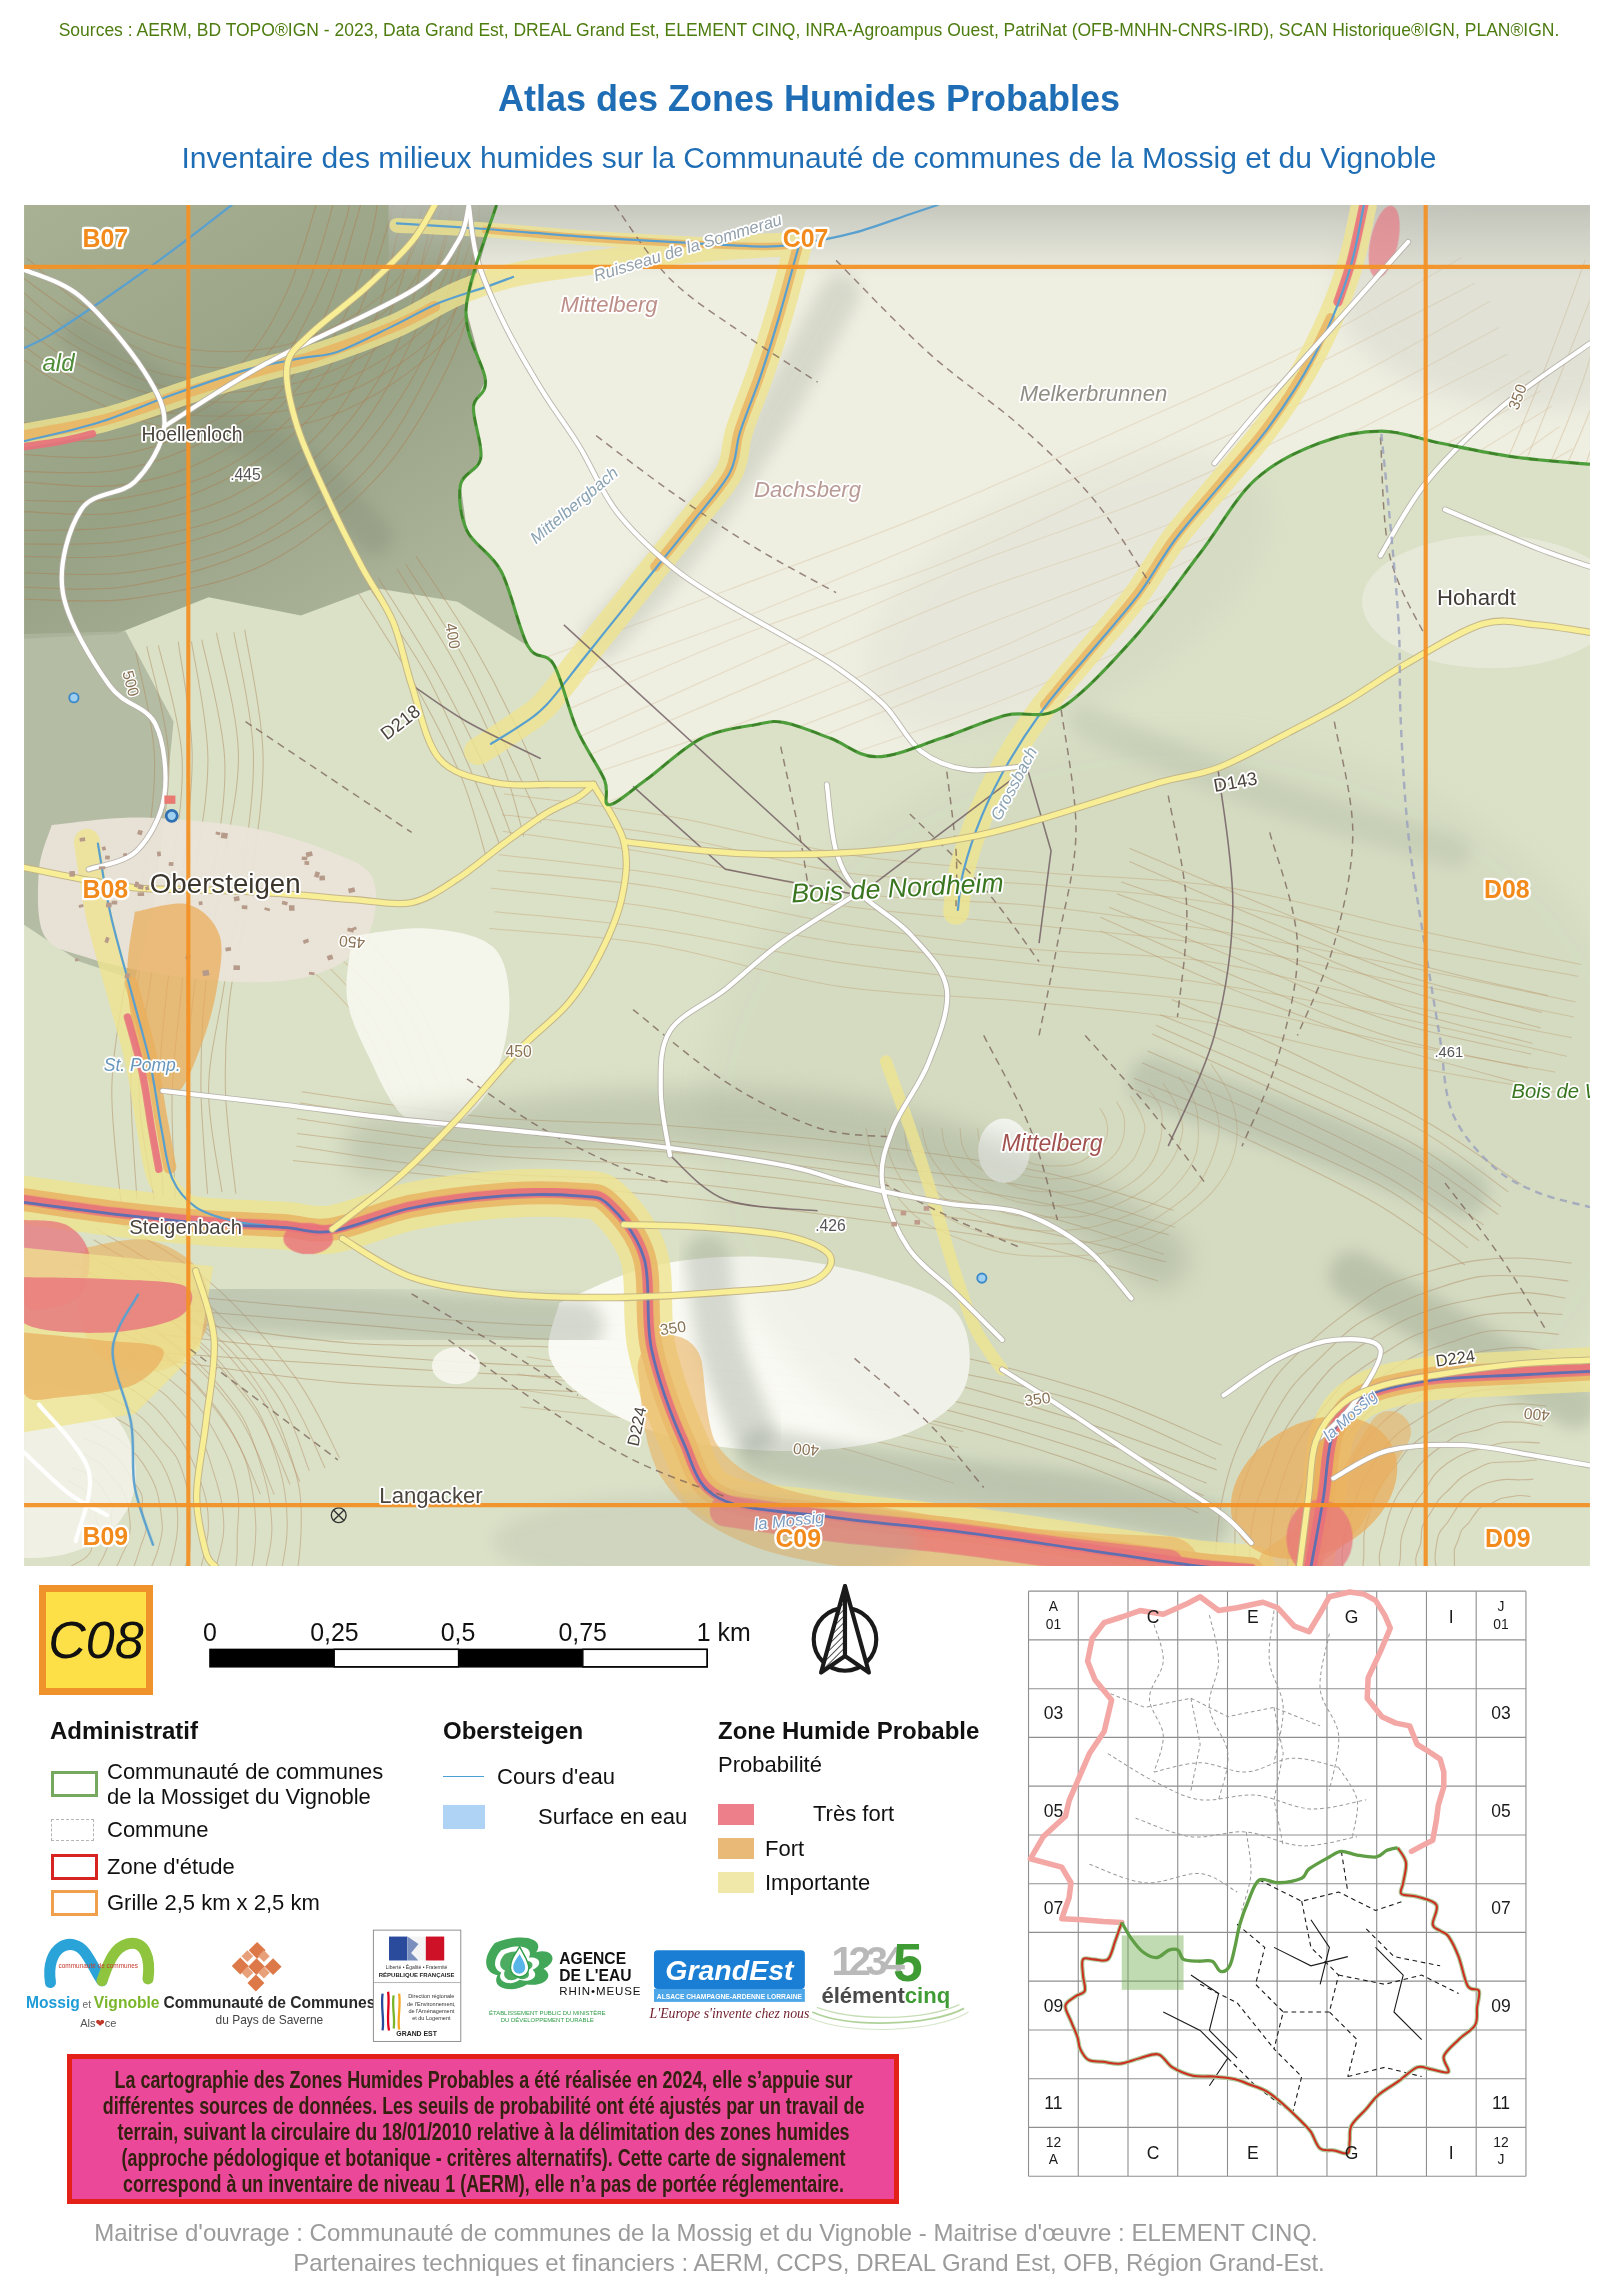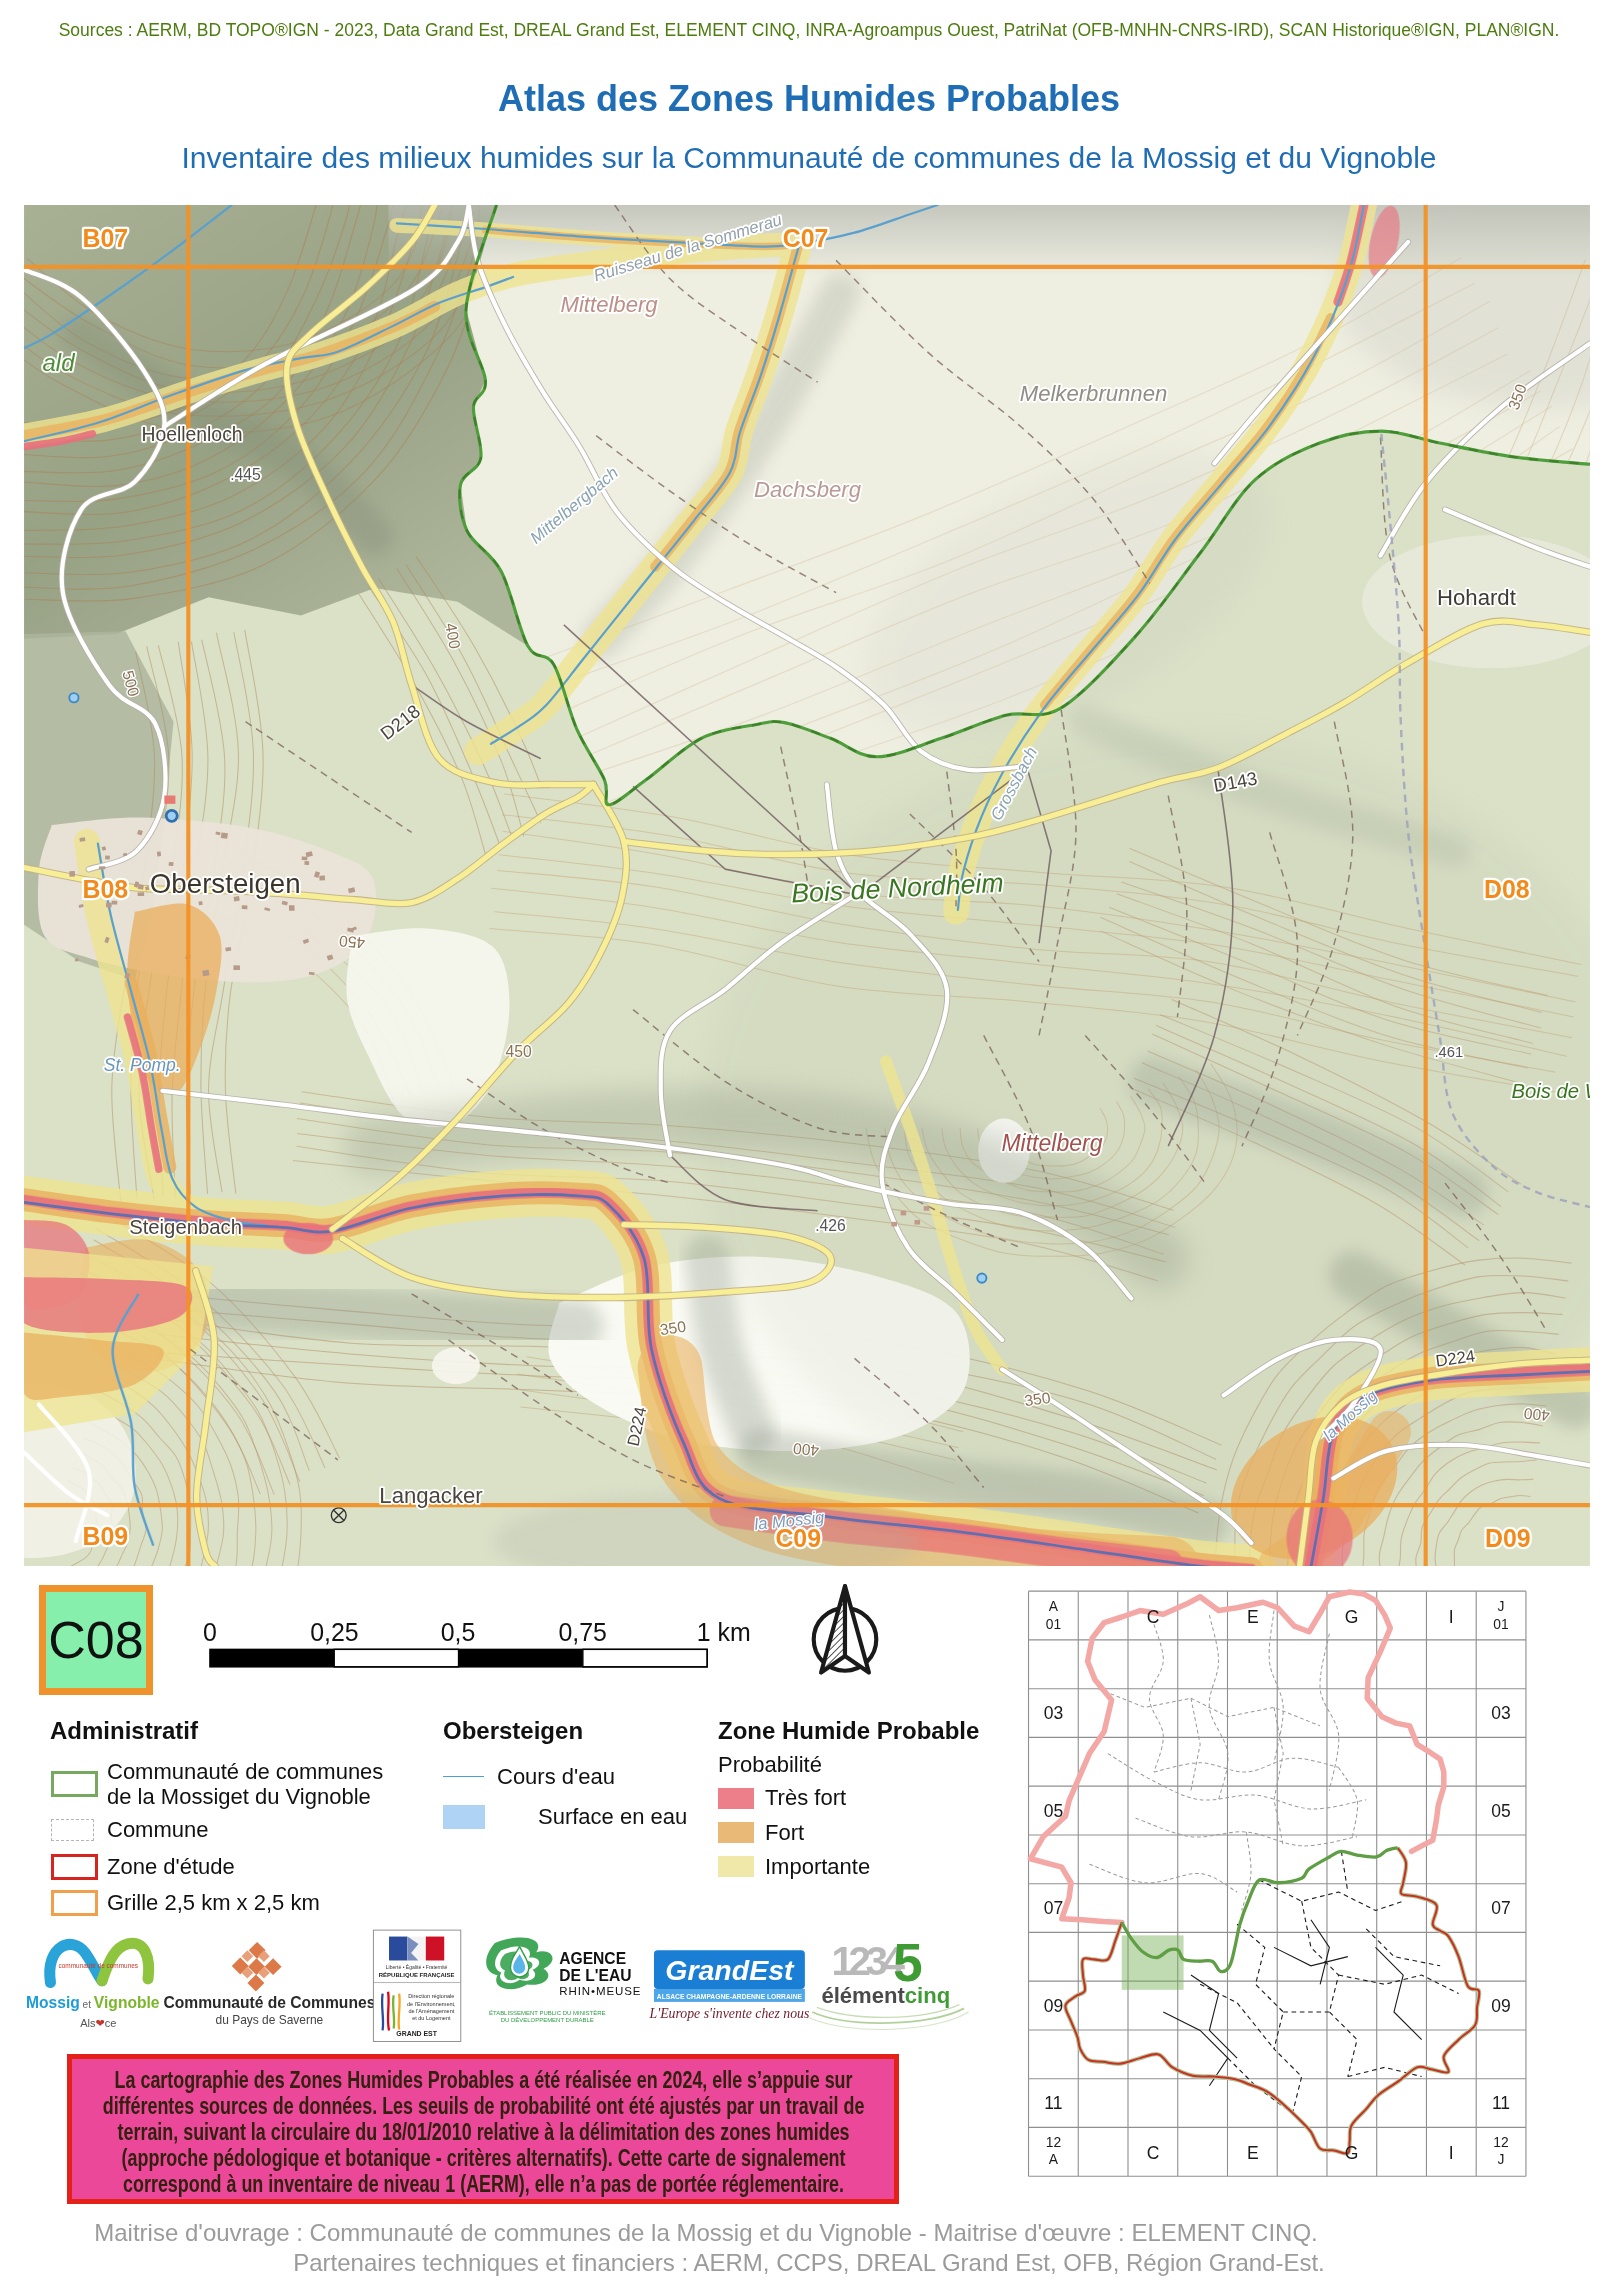--- a/index.html
+++ b/index.html
@@ -536,21 +536,21 @@
       <text x="536" y="923" style="font-size:17px;" fill="#8a7355" text-anchor="middle" stroke="#ffffff" stroke-width="3" paint-order="stroke" stroke-linejoin="round">450</text>
       <text x="848" y="1343" style="font-size:17px;" fill="#8a7355" text-anchor="middle" stroke="#ffffff" stroke-width="3" paint-order="stroke" stroke-linejoin="round" transform="rotate(185 848 1343)">400</text>
       <text x="704" y="1223" style="font-size:17px;" fill="#8a7355" text-anchor="middle" stroke="#ffffff" stroke-width="3" paint-order="stroke" stroke-linejoin="round" transform="rotate(-8 704 1223)">350</text>
       <text x="110" y="520" style="font-size:17px;" fill="#8a7355" text-anchor="middle" stroke="#ffffff" stroke-width="3" paint-order="stroke" stroke-linejoin="round" transform="rotate(75 110 520)">500</text>
       <text x="1099" y="1300" style="font-size:17px;" fill="#8a7355" text-anchor="middle" stroke="#ffffff" stroke-width="3" paint-order="stroke" stroke-linejoin="round" transform="rotate(-8 1099 1300)">350</text>
       <text x="1640" y="1305" style="font-size:17px;" fill="#8a7355" text-anchor="middle" stroke="#ffffff" stroke-width="3" paint-order="stroke" stroke-linejoin="round" transform="rotate(185 1640 1305)">400</text>
       <text x="1624" y="210" style="font-size:17px;" fill="#8a7355" text-anchor="middle" stroke="#ffffff" stroke-width="3" paint-order="stroke" stroke-linejoin="round" transform="rotate(-70 1624 210)">350</text>
 </g>
 </svg>
 
-<div class="abs" style="left:39px;top:1585px;width:100px;height:96px;border:7.4px solid #f0922b;background:#86efac;text-align:center;line-height:96px;font-size:52px;color:#111;">C08</div>
+<div class="abs" style="left:39px;top:1585px;width:100px;height:96px;border:7.4px solid #f0922b;background:#fde047;text-align:center;line-height:96px;font-size:52px;color:#111;font-style:italic;">C08</div>
 <svg class="abs" style="left:185px;top:1615px" width="572" height="65" viewBox="0 0 620 70">
 
 <g font-family="Liberation Sans, sans-serif" font-size="27" fill="#111">
 <text x="27" y="28" text-anchor="middle">0</text>
 <text x="162" y="28" text-anchor="middle">0,25</text>
 <text x="296" y="28" text-anchor="middle">0,5</text>
 <text x="431" y="28" text-anchor="middle">0,75</text>
 <text x="584" y="28" text-anchor="middle">1 km</text>
 </g>
 <rect x="27" y="37" width="134.75" height="19" fill="#000"></rect>
@@ -614,21 +614,21 @@
     </div>
 <div style="margin-top:14.8px;display:flex;align-items:center;gap:42px;">
       <div style="width:42px;height:24px;background:#aed3f5;"></div>
       <div style="margin-left:11px;font-size:22px;color:#111;">Surface en eau</div>
     </div>
 </div>
 
 <div class="abs" style="left:718px;top:1717px;width:277px;">
 <div style="font-size:24px;font-weight:bold;color:#111;">Zone Humide Probable</div>
 <div style="margin-top:7.4px;font-size:22px;color:#111;">Probabilité</div>
-<div style="margin-top:7px;display:flex;align-items:center;">
+<div style="margin-top:23px;display:flex;align-items:center;gap:48px;">
       <div style="width:36px;height:21px;background:#ed7f8b;"></div>
       <div style="margin-left:11px;font-size:22px;color:#111;">Très fort</div>
     </div>
 <div style="margin-top:8.3px;display:flex;align-items:center;">
       <div style="width:36px;height:21px;background:#e8b977;"></div>
       <div style="margin-left:11px;font-size:22px;color:#111;text-align:center;">Fort</div>
     </div>
 <div style="margin-top:8.3px;display:flex;align-items:center;">
       <div style="width:36px;height:21px;background:#f0e8a8;"></div>
       <div style="margin-left:11px;font-size:22px;color:#111;">Importante</div>

